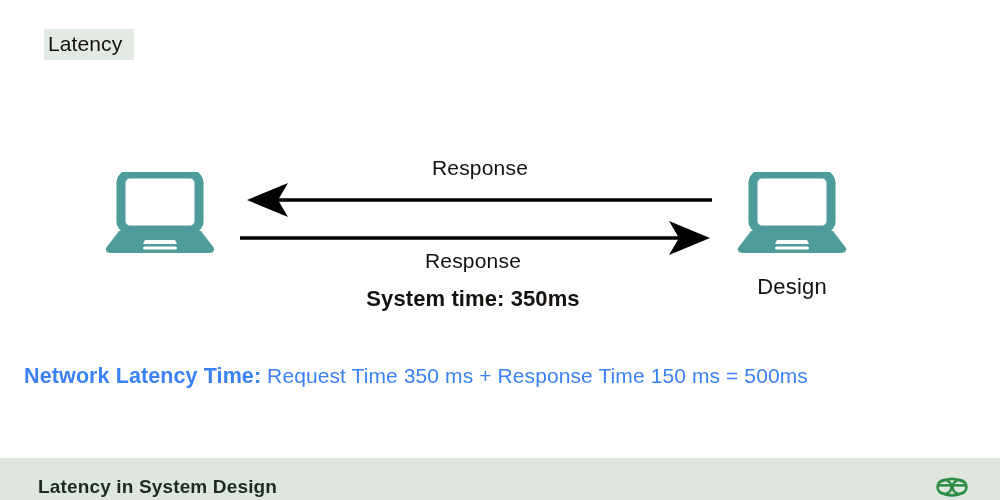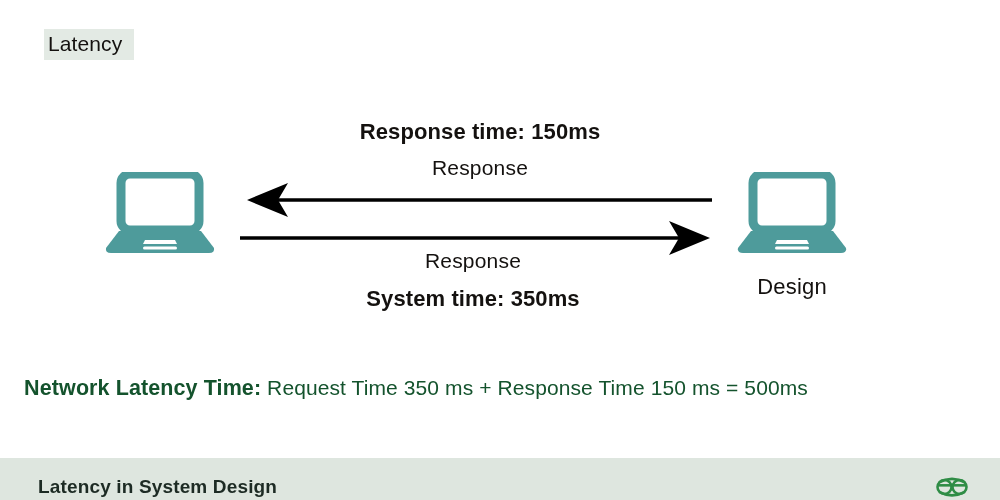--- a/index.html
+++ b/index.html
@@ -91,24 +91,23 @@
   #request-time-label  { left: 273px; top: 286px; width: 400px; }
 
   
   #summary-line {
     position: absolute;
     left: 0;
     top: 364px;
     width: 832px;
     text-align: center;
     font-size: 21px;
-    color: #14532d;
+    color: #3b82f6;
     white-space: nowrap;
     letter-spacing: 0.1px;
-    margin-top: 12px;
   }
   #summary-label {
     font-weight: 700;
     font-size: 21.5px;
   }
   #summary-value {
     font-weight: 400;
   }
 
   
@@ -175,21 +174,20 @@
       <line x1="712" y1="200" x2="272" y2="200" stroke="#000000" stroke-width="3.6"></line>
       <path d="M 247 200 L 288 183 L 278 200 L 288 217 Z" fill="#000000"></path>
     </g>
 
     <g>
       <line x1="240" y1="238" x2="682" y2="238" stroke="#000000" stroke-width="3.6"></line>
       <path d="M 710 238 L 669 221 L 679 238 L 669 255 Z" fill="#000000"></path>
     </g>
   </svg>
 
-  <div class="flow-text strong" id="response-time-label">Response time: 150ms</div>
 
   <div class="flow-text plain" id="response-label">Response</div>
 
   <div class="flow-text plain" id="request-label">Response</div>
 
   <div class="flow-text strong" id="request-time-label">System time: 350ms</div>
 
   <div id="summary-line">
     <span id="summary-label">Network Latency Time:</span><span id="summary-value"> Request Time 350 ms + Response Time 150 ms = 500ms</span>
   </div>

